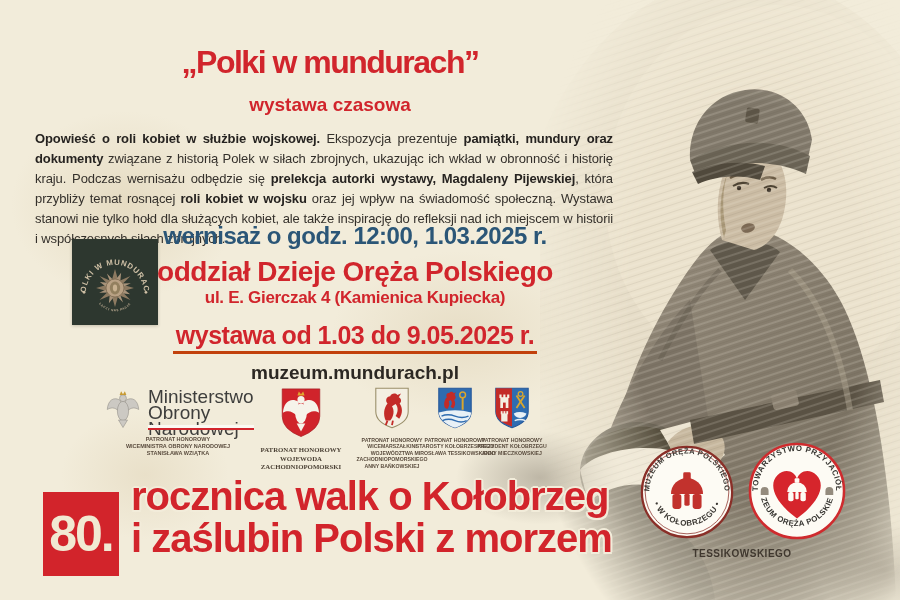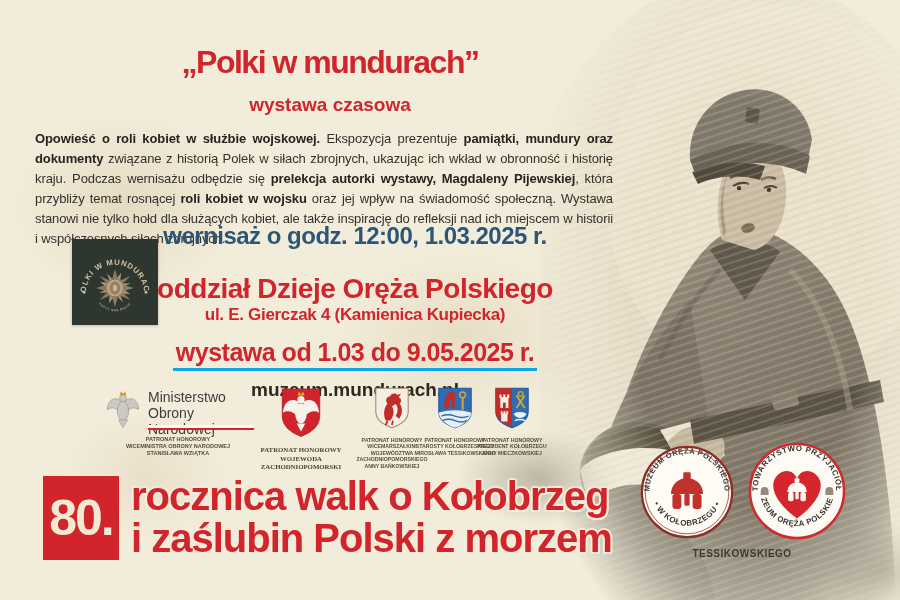--- a/index.html
+++ b/index.html
@@ -14,46 +14,46 @@
   
   .intro{position:absolute;left:35px;top:129px;width:578px;font-size:13px;line-height:20px;
          color:#34302b;text-align:justify;letter-spacing:-0.1px;}
   .intro .b{font-weight:bold;color:#262320;}
   
   .exlogo{position:absolute;left:72px;top:239px;width:86px;height:86px;background:#2d372f;
           box-shadow:0 1px 3px rgba(60,50,30,.25);}
   
   .event{position:absolute;left:130px;top:222px;width:450px;text-align:center;}
   .ev-opening{font-size:24px;font-weight:bold;color:#2b5677;letter-spacing:-0.5px;}
-  .ev-venue{font-size:28px;font-weight:bold;color:#d1252c;margin-top:23px;letter-spacing:-0.5px;}
+  .ev-venue{font-size:28px;font-weight:bold;color:#d1252c;margin-top:6px;letter-spacing:-0.5px;}
   .ev-address{font-size:17px;font-weight:bold;color:#d1252c;margin-top:0px;letter-spacing:-0.3px;}
   .ev-dates{display:inline-block;font-size:25px;font-weight:bold;color:#d1252c;margin-top:13px;
-            border-bottom:3px solid #0ea5e9;padding:0 3px 1px;letter-spacing:-0.5px;}
+            border-bottom:3px solid #c2410c;padding:0 3px 1px;letter-spacing:-0.5px;}
   .ev-web{font-size:19px;font-weight:bold;color:#2c2823;margin-top:8px;}
   
   .patron{position:absolute;top:386px;text-align:center;}
   .p-mon{left:98px;width:160px;text-align:left;}
   .mon-eagle{position:absolute;left:6px;top:1px;}
-  .mon-name{position:absolute;left:50px;top:3px;font-size:14px;line-height:16px;color:#3e3e3c;}
+  .mon-name{position:absolute;left:50px;top:3px;font-size:19px;line-height:16px;color:#3e3e3c;}
   .mon-stripe{position:absolute;left:50px;top:39px;width:106px;}
   .mon-stripe .w{height:2.5px;background:#fbf9f2;}
   .mon-stripe .r{height:2.5px;background:#d2242b;}
   .p-lines{font-weight:bold;color:#5a4c3e;}
   .mon-lines{position:absolute;left:0;top:50px;width:160px;text-align:center;
              font-size:5.5px;line-height:7px;}
   .p-woj{left:246px;width:110px;}
   .woj-lines{margin-top:4px;font-family:"Liberation Serif",serif;font-size:6.8px;line-height:8.5px;
              font-weight:bold;color:#4c4236;}
   .p-crest{width:90px;}
   .p-marszalek{left:347px;}
   .p-starosta{left:410px;}
   .p-prezydent{left:467px;}
   .crest-lines{margin-top:3px;font-size:5.2px;line-height:6.4px;}
   
-  .annbox{position:absolute;left:43px;top:476px;width:76px;height:84px;background:#d2242b;
+  .annbox{position:absolute;left:43px;top:492px;width:76px;height:84px;background:#d2242b;
           display:flex;align-items:center;justify-content:center;
           color:#f1e9d2;font-weight:bold;font-size:50px;letter-spacing:-2px;}
   .annline{position:absolute;left:131px;font-size:40px;font-weight:bold;color:#d2242b;
            letter-spacing:-1px;white-space:nowrap;
            text-shadow:-2px 0 0 #f2ecda,2px 0 0 #f2ecda,0 -2px 0 #f2ecda,0 2px 0 #f2ecda,
                        -1.5px -1.5px 0 #f2ecda,1.5px 1.5px 0 #f2ecda,
                        -1.5px 1.5px 0 #f2ecda,1.5px -1.5px 0 #f2ecda;}
   .ann1{top:474px;}
   .ann2{top:516px;}
   

